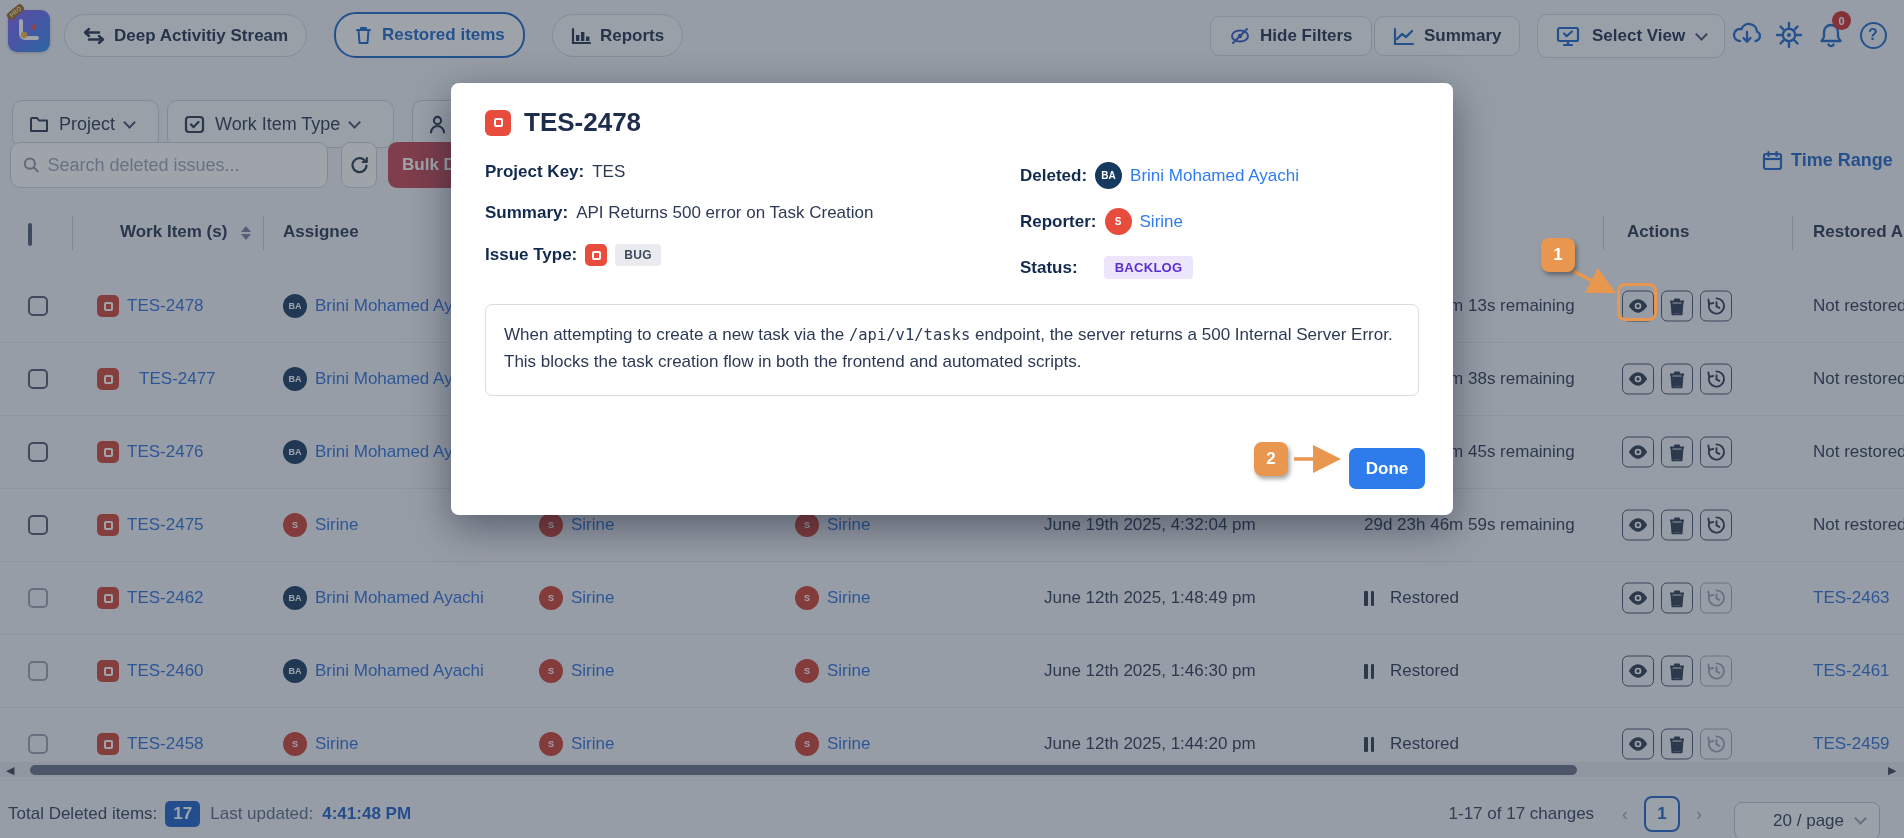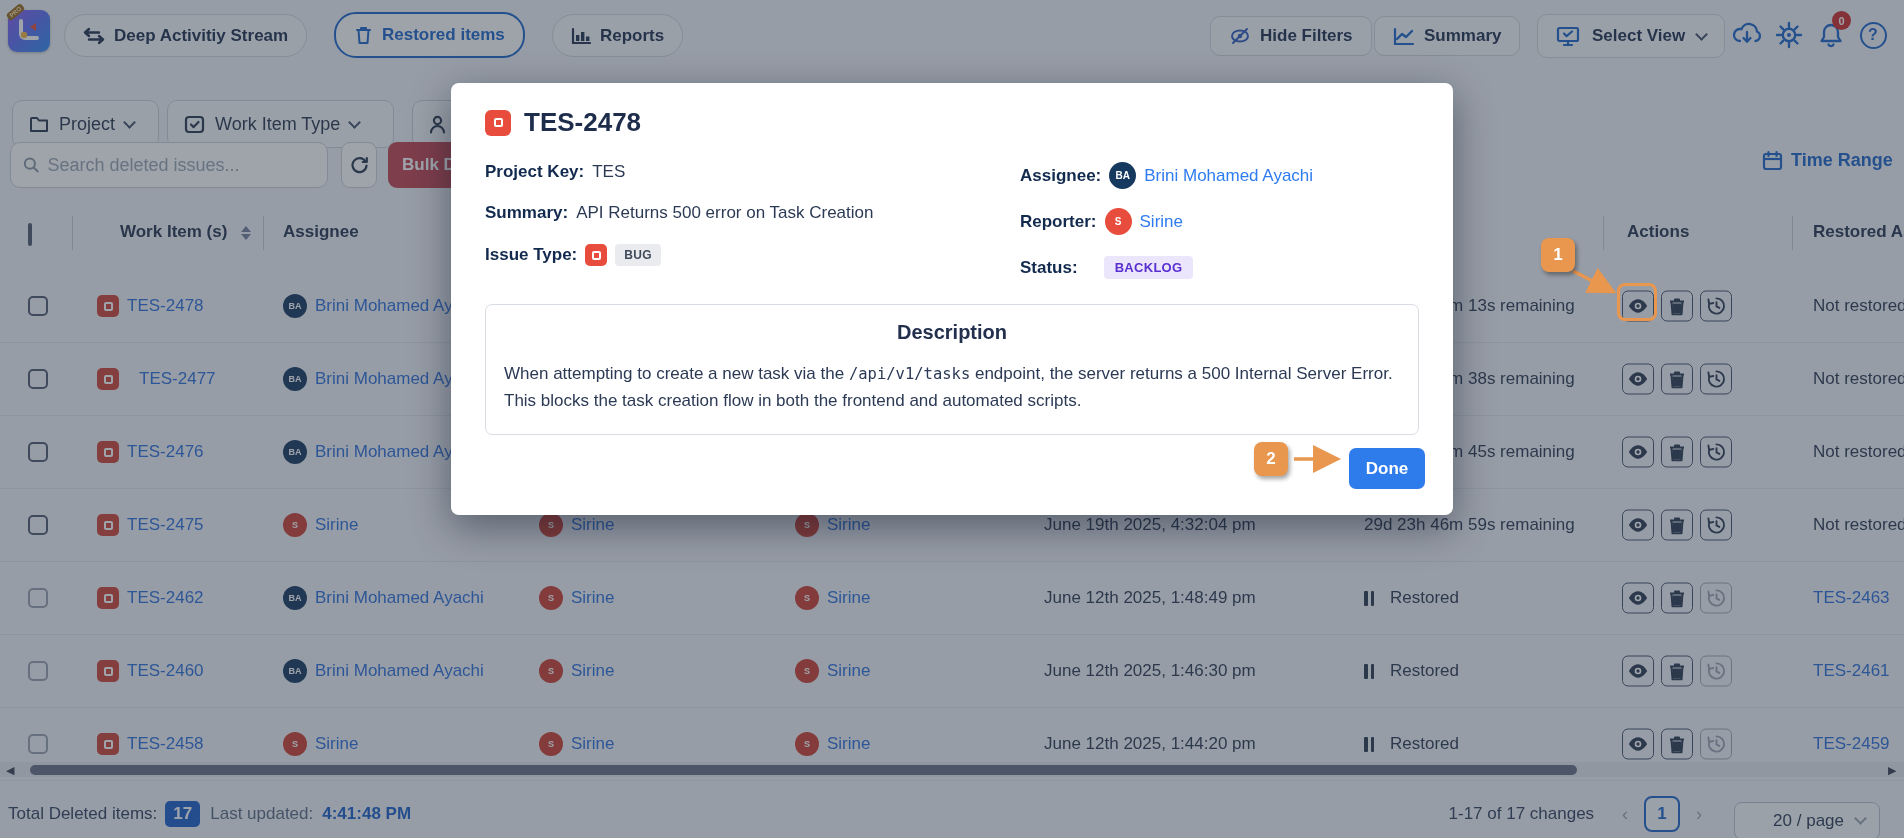--- a/index.html
+++ b/index.html
@@ -680,37 +680,36 @@
       <div class="field" style="margin-top:21px;text-align:right;">
         <b>Issue Type:</b>
         <span class="typeicon" style="width:22px;height:22px;background:#e84c3d;">
             <span></span>
           </span>
         <span class="badge-bug">BUG</span>
       </div>
     </div>
     <div style="margin-left:35px;">
       <div class="field">
-        <b>Assignee:</b>
+        <b>Deleted:</b>
         <span class="avatar av-navy" style="width:27px;height:27px;font-size:10px;">BA</span>
         <a class="link" style="color:#2e7cf0;">Brini Mohamed Ayachi</a>
       </div>
       <div class="field" style="margin-top:19px;">
         <b>Reporter:</b>
         <span class="avatar av-red" style="width:27px;height:27px;font-size:10px;background:#e84c3d;">S</span>
         <a class="link" style="color:#2e7cf0;">Sirine</a>
       </div>
       <div class="field" style="margin-top:21px;">
         <b>Status:</b>
         <span class="badge-backlog" style="margin-left:18px;">BACKLOG</span>
       </div>
     </div>
   </div>
   <div id="desc-box">
-    <h2>Description</h2>
     <p><span>When attempting to create a new task via the </span><code>/api/v1/tasks</code><span> endpoint, the server returns a 500 Internal Server Error. This blocks the task creation flow in both the frontend and automated scripts.</span></p>
   </div>
   <button id="done-btn">Done</button>
 </div>
 
 <div class="anno-badge" style="left:1541px;top:238px;">1</div>
 <div class="anno-badge" style="left:1254px;top:442px;">2</div>
 <div id="eye-highlight" class="abs"></div>
 <svg id="anno-arrows" class="abs">
   <defs>

